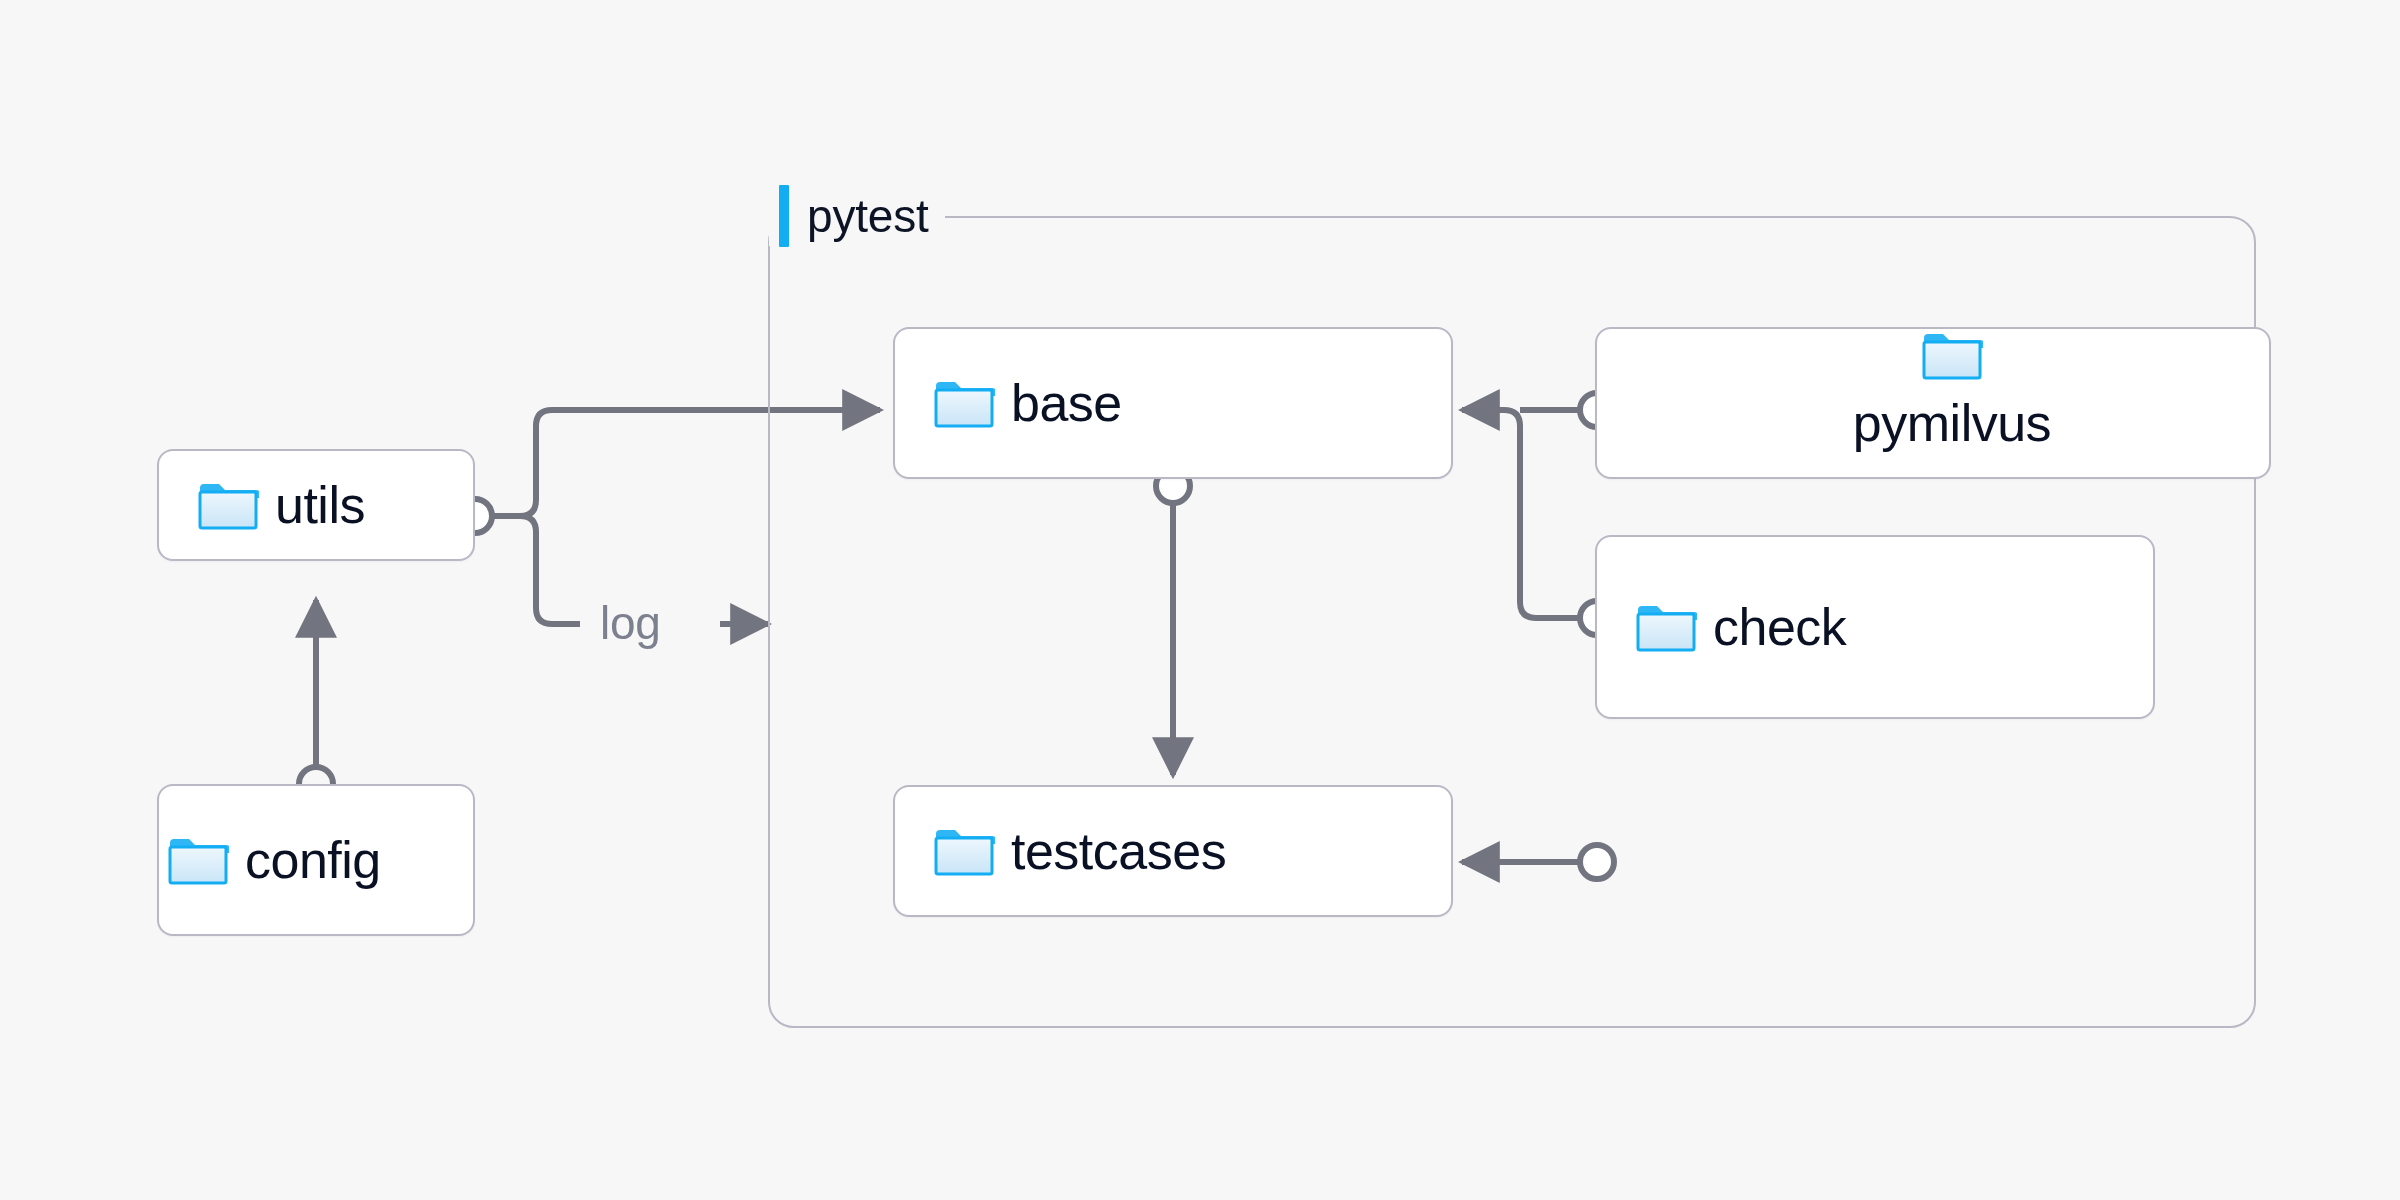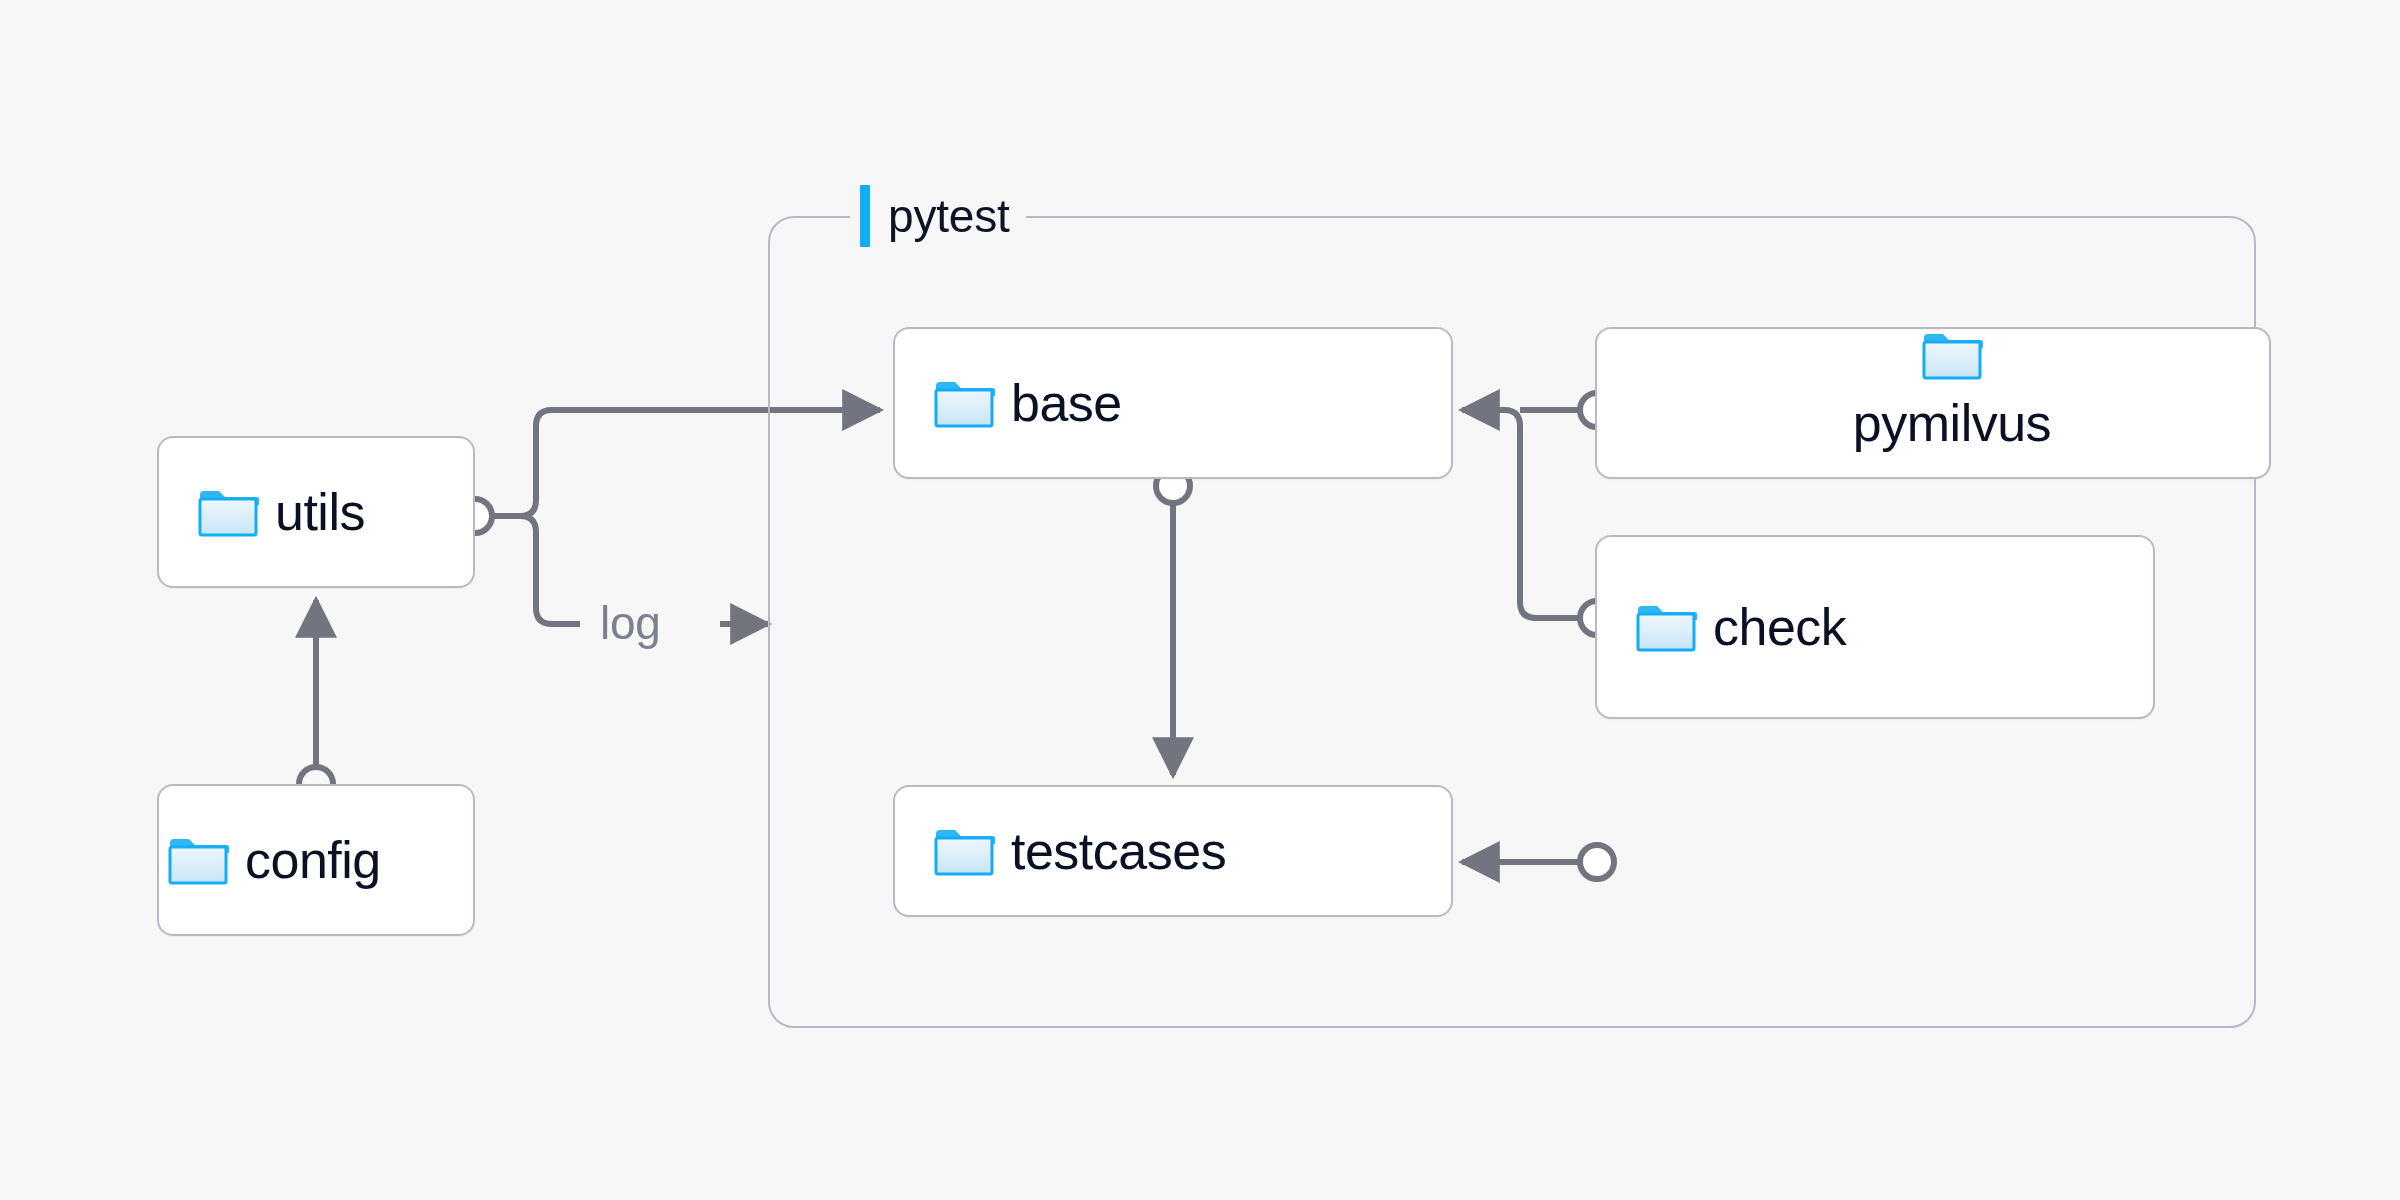--- a/index.html
+++ b/index.html
@@ -152,26 +152,26 @@
       <circle cx="1597" cy="862" r="17" fill="#ffffff" stroke="#72757f" stroke-width="6"></circle>
     </g>
 
     <g>
       <path d="M 720 624 L 768 624" fill="none" stroke="#72757f" stroke-width="6" marker-end="url(#arrow)"></path>
     </g>
   </svg>
 
   <div class="group-box" id="group-box" style="left: 768px; top: 216px; width: 1488px; height: 812px;"></div>
 
-  <div class="group-label" id="group-label" style="left: 850px; top: 186px;">
+  <div class="group-label" id="group-label" style="left: 769px; top: 186px;">
     <span class="group-accent-bar" style="background: rgb(18, 173, 242);"></span>
     <span class="group-label-text">pytest</span>
   </div>
 
-  <div class="node" id="node-utils" style="left: 157px; top: 436px; width: 318px; height: 152px;">
+  <div class="node" id="node-utils" style="left: 157px; top: 449px; width: 318px; height: 112px;">
     <span class="folder-icon">
       <svg width="62" height="52" viewBox="0 0 62 52" xmlns="http://www.w3.org/2000/svg">
         <path d="M3 9 a4 4 0 0 1 4-4 h15 l6 6 h31 a4 4 0 0 1 4 4 v4 H3 Z" fill="#2fb6f5"></path>
         <rect x="3" y="13" width="56" height="36" rx="2" fill="url(#folderGrad)" stroke="#12adf2" stroke-width="3"></rect>
       </svg>
     </span>
     <span class="node-label">utils</span>
   </div>
 
   <div class="node" id="node-config" style="left: 157px; top: 784px; width: 318px; height: 152px; padding-left: 8px;">

